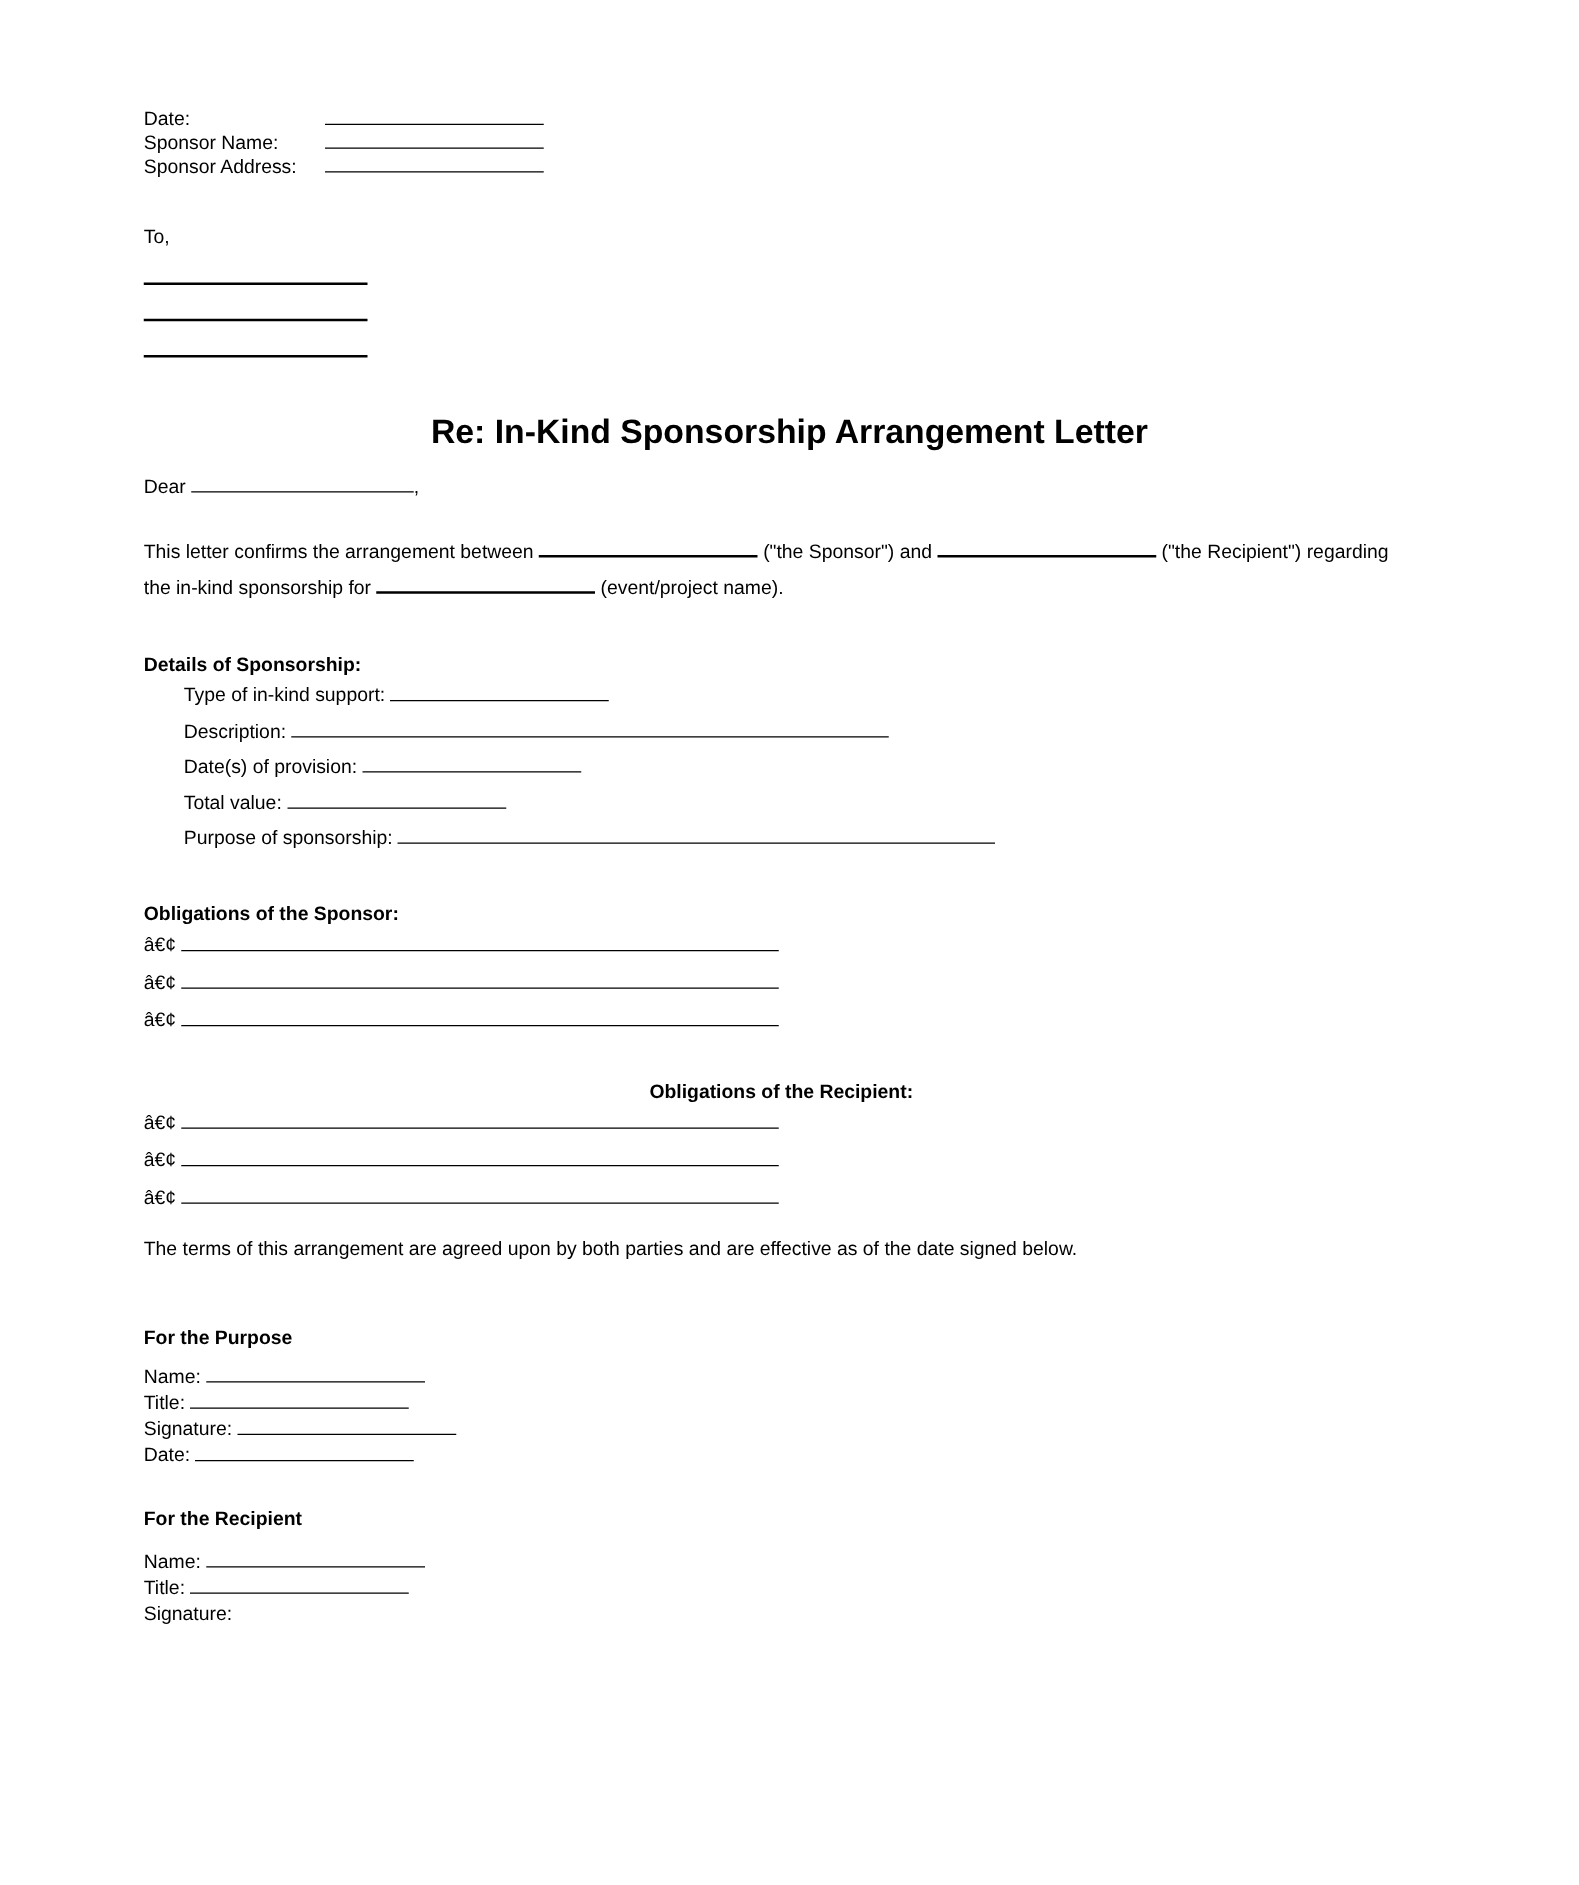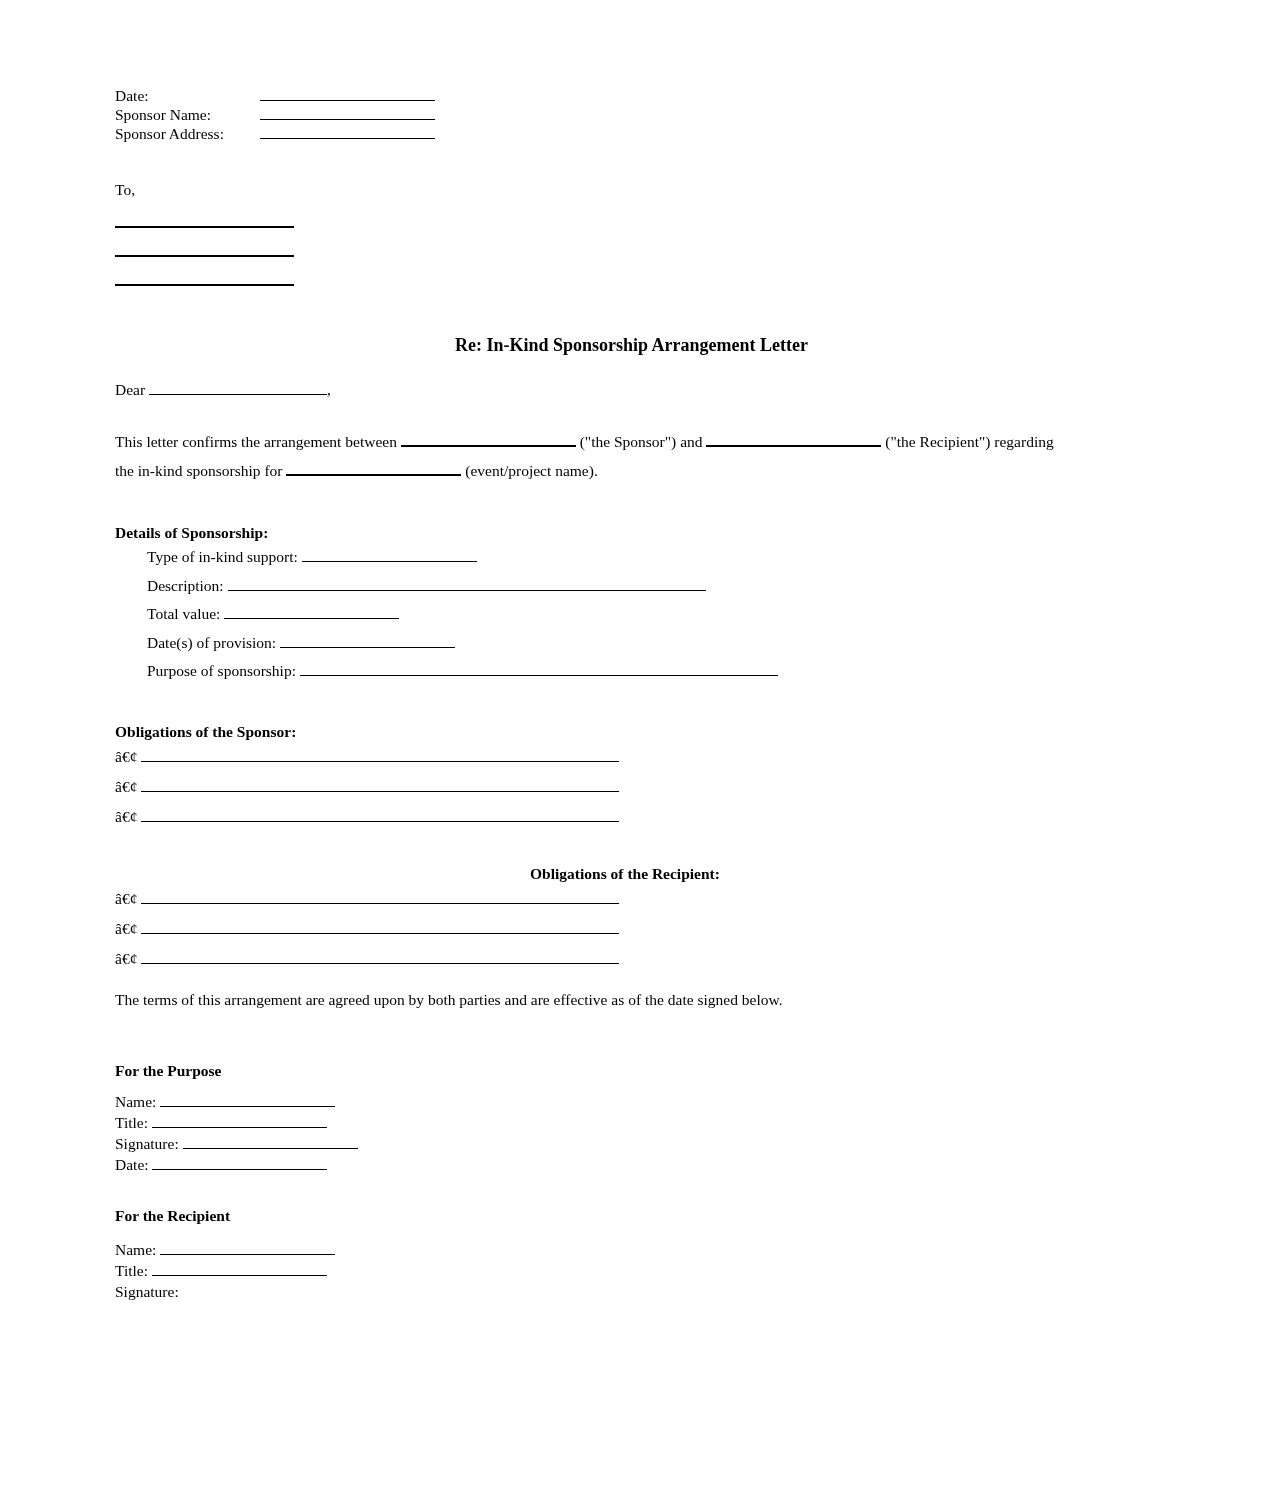--- a/index.html
+++ b/index.html
@@ -2,21 +2,21 @@
 <html><head>
 <meta charset="utf-8">
 <style>
   * { margin: 0; padding: 0; box-sizing: border-box; }
   html, body { background: #ffffff; }
   .page {
     position: relative;
     width: 1263px;
     height: 1508px;
     background: #ffffff;
-    font-family: Liberation Serif, serif;
+    font-family: Liberation Sans, sans-serif;
     font-size: 15.5px;
     color: #000000;
     overflow: hidden;
     padding-left: 28px;
   }
   .clip {
     position: absolute;
     top: 0; left: 0;
     width: 1263px;
     height: 1307px;
@@ -34,21 +34,21 @@
   }
   .blank.bold { border-bottom-width: 2.5px; }
   .w175 { width: 175px; }
   .w178 { width: 178px; }
   .w478 { width: 478px; }
   .to-line { margin-top: 37px; line-height: 19px; }
   .to-blank { width: 179px; height: 29px; border-bottom: 2.5px solid #000; }
   .title {
     margin-top: 44px;
     line-height: 30px;
-    font-size: 18px;
+    font-size: 27px;
     font-weight: bold;
     text-align: center;
     
     margin-left: -115px;
     margin-right: -128px;
   }
   .dear { margin-top: 20px; line-height: 19px; }
   .intro { margin-top: 28px; line-height: 29px; }
   .sec-heading { font-weight: bold; line-height: 20px; }
   .details-heading { margin-top: 38px; }
@@ -95,22 +95,22 @@
       <br>
       <span>the in-kind sponsorship for</span>
       <span class="blank bold w175"></span>
       <span>(event/project name).</span>
     </div>
 
     <div class="sec-heading details-heading">Details of Sponsorship:</div>
     <div class="details-rows">
       <div><span>Type of in-kind support:</span> <span class="blank w175"></span></div>
       <div><span>Description:</span> <span class="blank w478"></span></div>
+      <div><span>Date(s) of provision:</span> <span class="blank w175"></span></div>
       <div><span>Total value:</span> <span class="blank w175"></span></div>
-      <div><span>Date(s) of provision:</span> <span class="blank w175"></span></div>
       <div><span>Purpose of sponsorship:</span> <span class="blank w478"></span></div>
     </div>
 
     <div class="sec-heading oblig-heading-1">Obligations of the Sponsor:</div>
     <div class="bullet-rows">
       <div><span>â€¢</span> <span class="blank w478"></span></div>
       <div><span>â€¢</span> <span class="blank w478"></span></div>
       <div><span>â€¢</span> <span class="blank w478"></span></div>
     </div>
 

